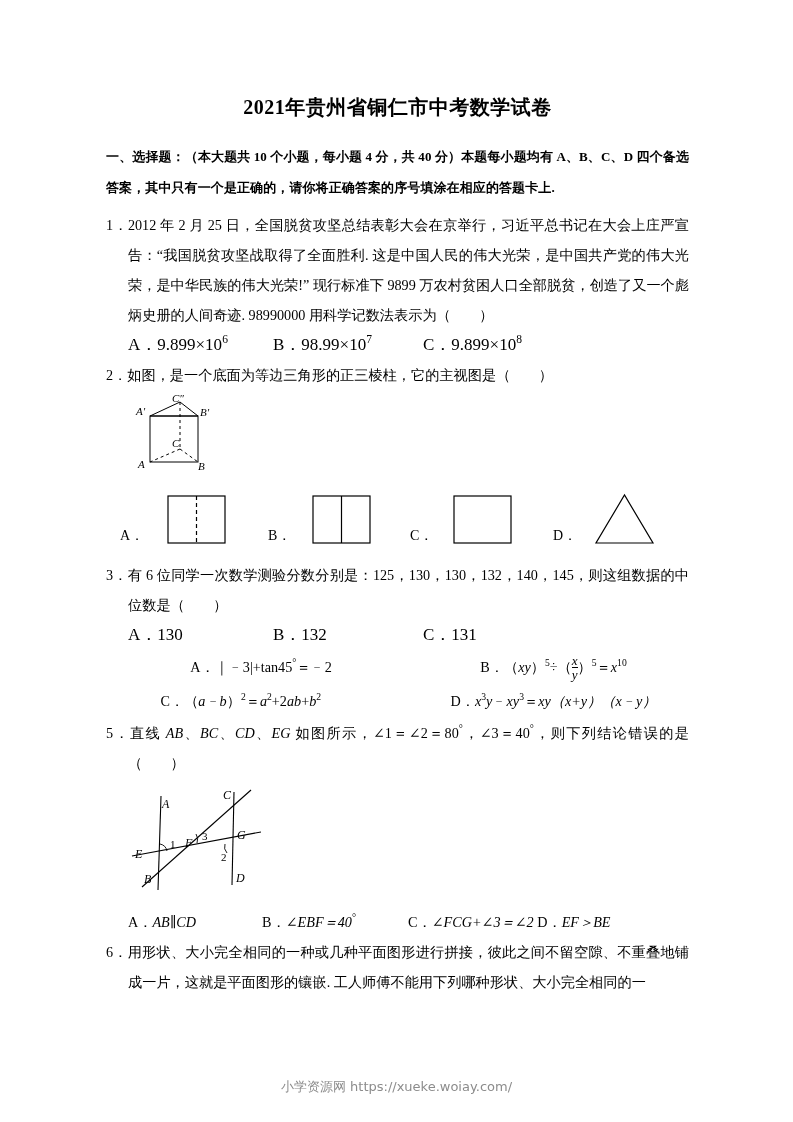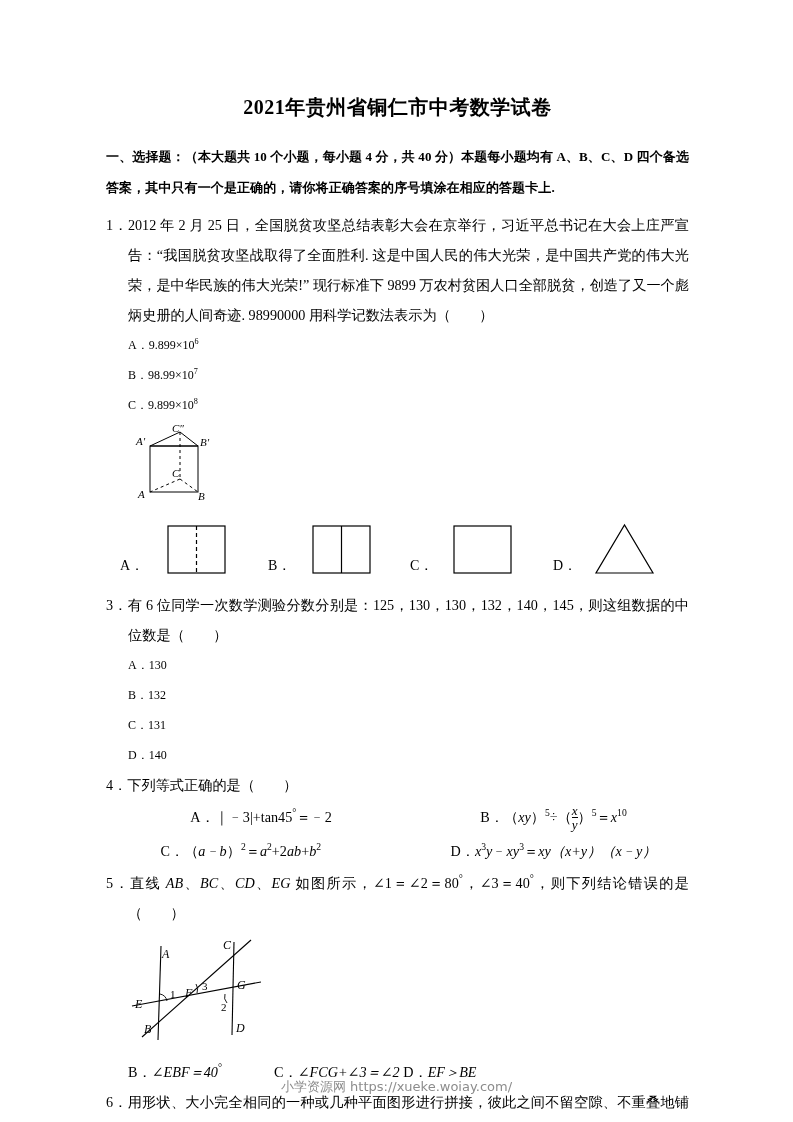--- a/index.html
+++ b/index.html
@@ -61,24 +61,23 @@
   .q-body {
     text-align: justify;
     text-justify: inter-ideograph;
     padding-left: 22px;
     text-indent: -22px;
   }
 
   
   .opts {
     padding-left: 22px;
-    font-size: 12px;
+    font-size: 17px;
     line-height: 30px;
     display: flex;
-    flex-direction: column;
   }
   .opts.four > span { display: block; }
   .opt-a { width: 145px; }
   .opt-b { width: 150px; }
   .opt-c { width: 150px; }
   .opt-d { width: 130px; }
 
   .opts2 { padding-left: 22px; font-size: 14.2px; line-height: 34px; display: flex; justify-content: center; }
   .opts2 > span:first-child { width: 290px; }
 
@@ -137,20 +136,23 @@
         <span>1．</span><span>2012 年 2 月 25 日，全国脱贫攻坚总结表彰大会在京举行，习近平总书记在大会上庄严宣告：“我国脱贫攻坚战取得了全面胜利. 这是中国人民的伟大光荣，是中国共产党的伟大光荣，是中华民族的伟大光荣!” 现行标准下 9899 万农村贫困人口全部脱贫，创造了又一个彪炳史册的人间奇迹. 98990000 用科学记数法表示为（　　）</span>
       </div>
       <div class="opts four">
         <span class="opt-a"><span>A．</span><span>9.899×10</span><sup>6</sup></span>
         <span class="opt-b"><span>B．</span><span>98.99×10</span><sup>7</sup></span>
         <span class="opt-c"><span>C．</span><span>9.899×10</span><sup>8</sup></span>
       </div>
     </div>
 
     <div class="q">
+      <div class="q-body">
+        <span>2．</span><span>如图，是一个底面为等边三角形的正三棱柱，它的主视图是（　　）</span>
+      </div>
 
       <div class="fig-prism">
         <svg width="120" height="82" viewBox="0 0 120 82">
 
           <polygon points="16,22 64,22 46,8" fill="none" stroke="#000" stroke-width="1"></polygon>
 
           <rect x="16" y="22" width="48" height="46" fill="none" stroke="#000" stroke-width="1"></rect>
 
           <line x1="46" y1="8" x2="46" y2="55" stroke="#000" stroke-width="1" stroke-dasharray="3,3"></line>
 
@@ -194,28 +196,24 @@
     </div>
 
     <div class="q">
       <div class="q-body">
         <span>3．</span><span>有 6 位同学一次数学测验分数分别是：125，130，130，132，140，145，则这组数据的中位数是（　　）</span>
       </div>
       <div class="opts four">
         <span class="opt-a">A．130</span>
         <span class="opt-b">B．132</span>
         <span class="opt-c">C．131</span>
-        <span class="opt-d">D．140</span>
-      </div>
-    </div>
-
-    <div class="q">
-      <div class="q-body">
-        <span>4．</span><span>下列等式正确的是（　　）</span>
-      </div>
+      </div>
+    </div>
+
+    <div class="q">
 
       <div class="opts2">
         <span><span>A．</span><span>｜﹣3|+tan45</span><span class="deg">°</span><span>＝﹣2</span></span>
         <span><span>B．</span><span>（</span><i class="mi">xy</i><span>）</span><sup>5</sup><span>÷（</span><span class="frac"><span class="num"><i class="mi">x</i></span><span class="den"><i class="mi">y</i></span></span><span>）</span><sup>5</sup><span>＝</span><i class="mi">x</i><sup>10</sup></span>
       </div>
 
       <div class="opts2">
         <span><span>C．</span><span>（</span><i class="mi">a﹣b</i><span>）</span><sup>2</sup><span>＝</span><i class="mi">a</i><sup>2</sup><span>+2</span><i class="mi">ab</i><span>+</span><i class="mi">b</i><sup>2</sup></span>
         <span><span>D．</span><i class="mi">x</i><sup>3</sup><i class="mi">y</i><span>﹣</span><i class="mi">xy</i><sup>3</sup><span>＝</span><i class="mi">xy</i><i class="mi">（x+y）</i><i class="mi">（x﹣y）</i></span>
       </div>
@@ -248,20 +246,21 @@
           <text x="9" y="76" font-size="12" font-style="italic" font-family="Liberation Serif, serif">E</text>
           <text x="59" y="65" font-size="12" font-style="italic" font-family="Liberation Serif, serif">F</text>
           <text x="111" y="57" font-size="12" font-style="italic" font-family="Liberation Serif, serif">G</text>
           <text x="44" y="66" font-size="11" font-family="Liberation Serif, serif">1</text>
           <text x="95" y="79" font-size="11" font-family="Liberation Serif, serif">2</text>
           <text x="76" y="58" font-size="11" font-family="Liberation Serif, serif">3</text>
         </svg>
       </div>
 
       <div class="opts5">
+        <span class="o5a"><span>A．</span><i class="mi">AB∥CD</i></span>
         <span class="o5b"><span>B．</span><i class="mi">∠EBF＝40</i><span class="deg">°</span></span>
         <span class="o5c"><span>C．</span><i class="mi">∠FCG+∠3＝∠2</i></span>
         <span class="o5c">&nbsp;<span>D．</span><i class="mi">EF＞BE</i></span>
       </div>
     </div>
 
     <div class="q">
       <div class="q-body">
         <span>6．</span><span>用形状、大小完全相同的一种或几种平面图形进行拼接，彼此之间不留空隙、不重叠地铺成一片，这就是平面图形的镶嵌. 工人师傅不能用下列哪种形状、大小完全相同的一</span>
       </div>

